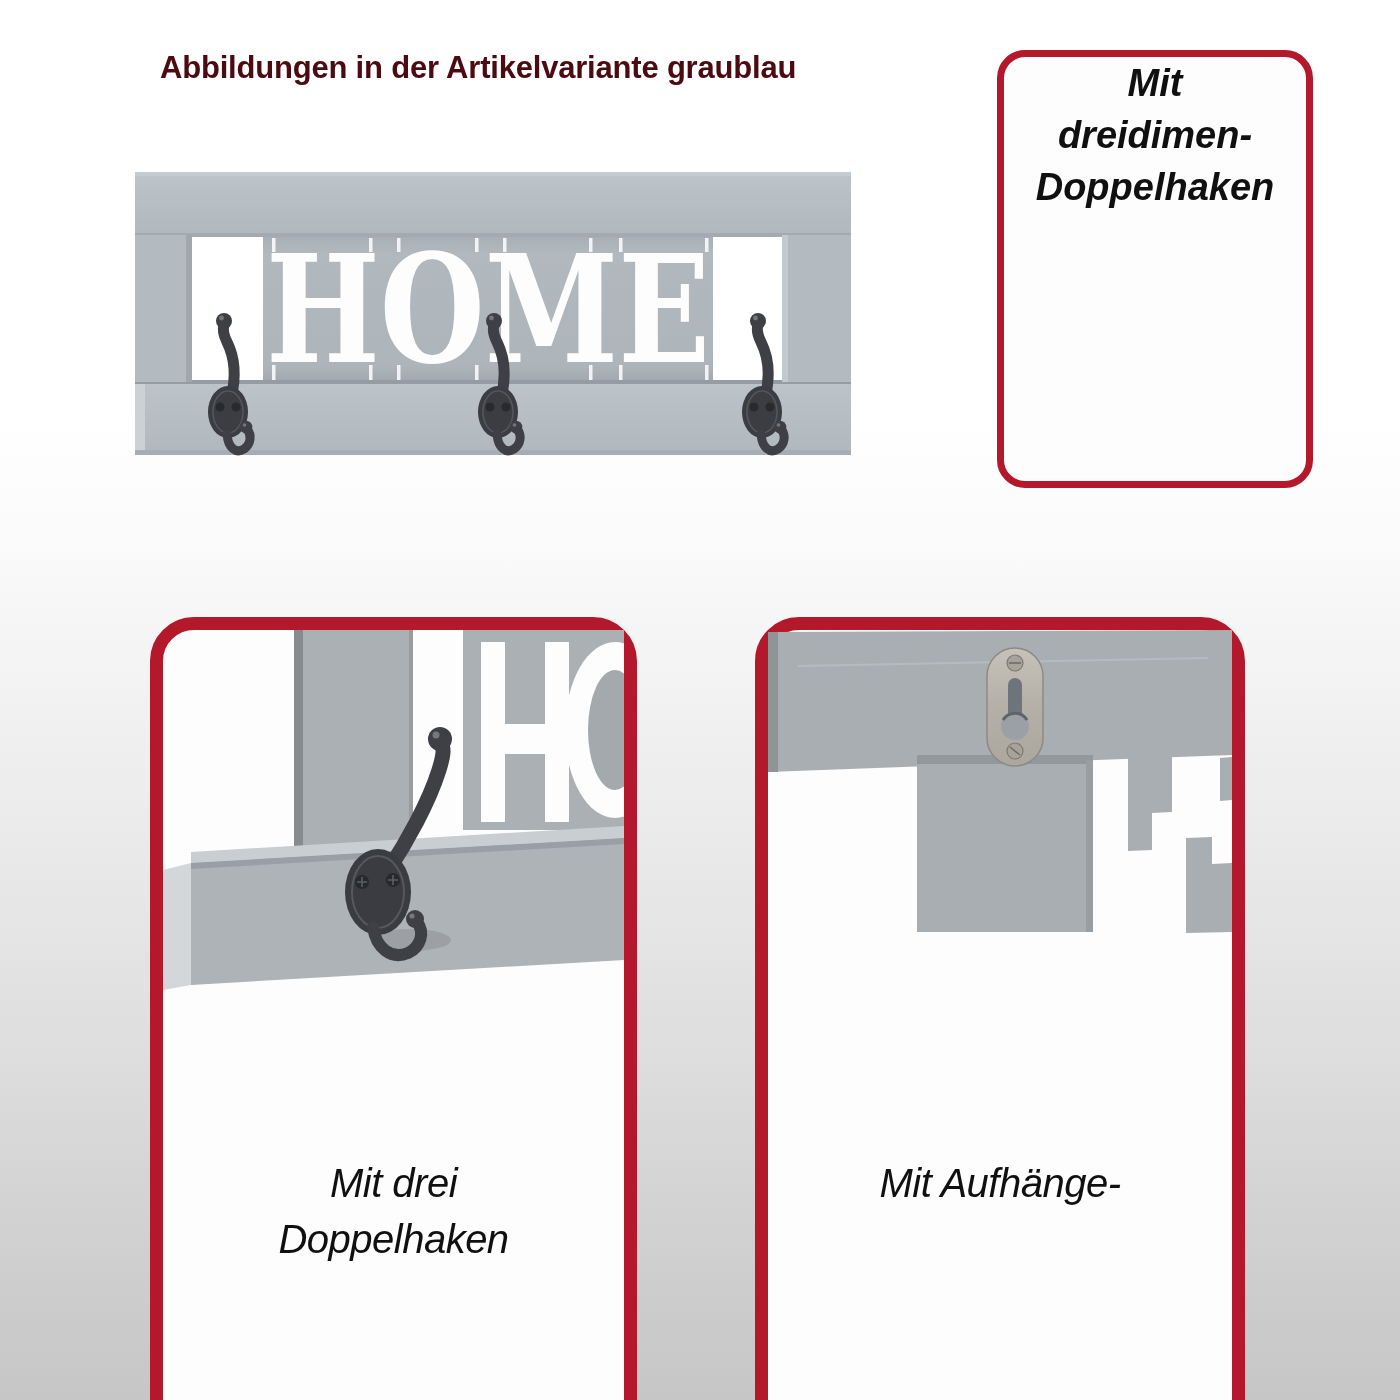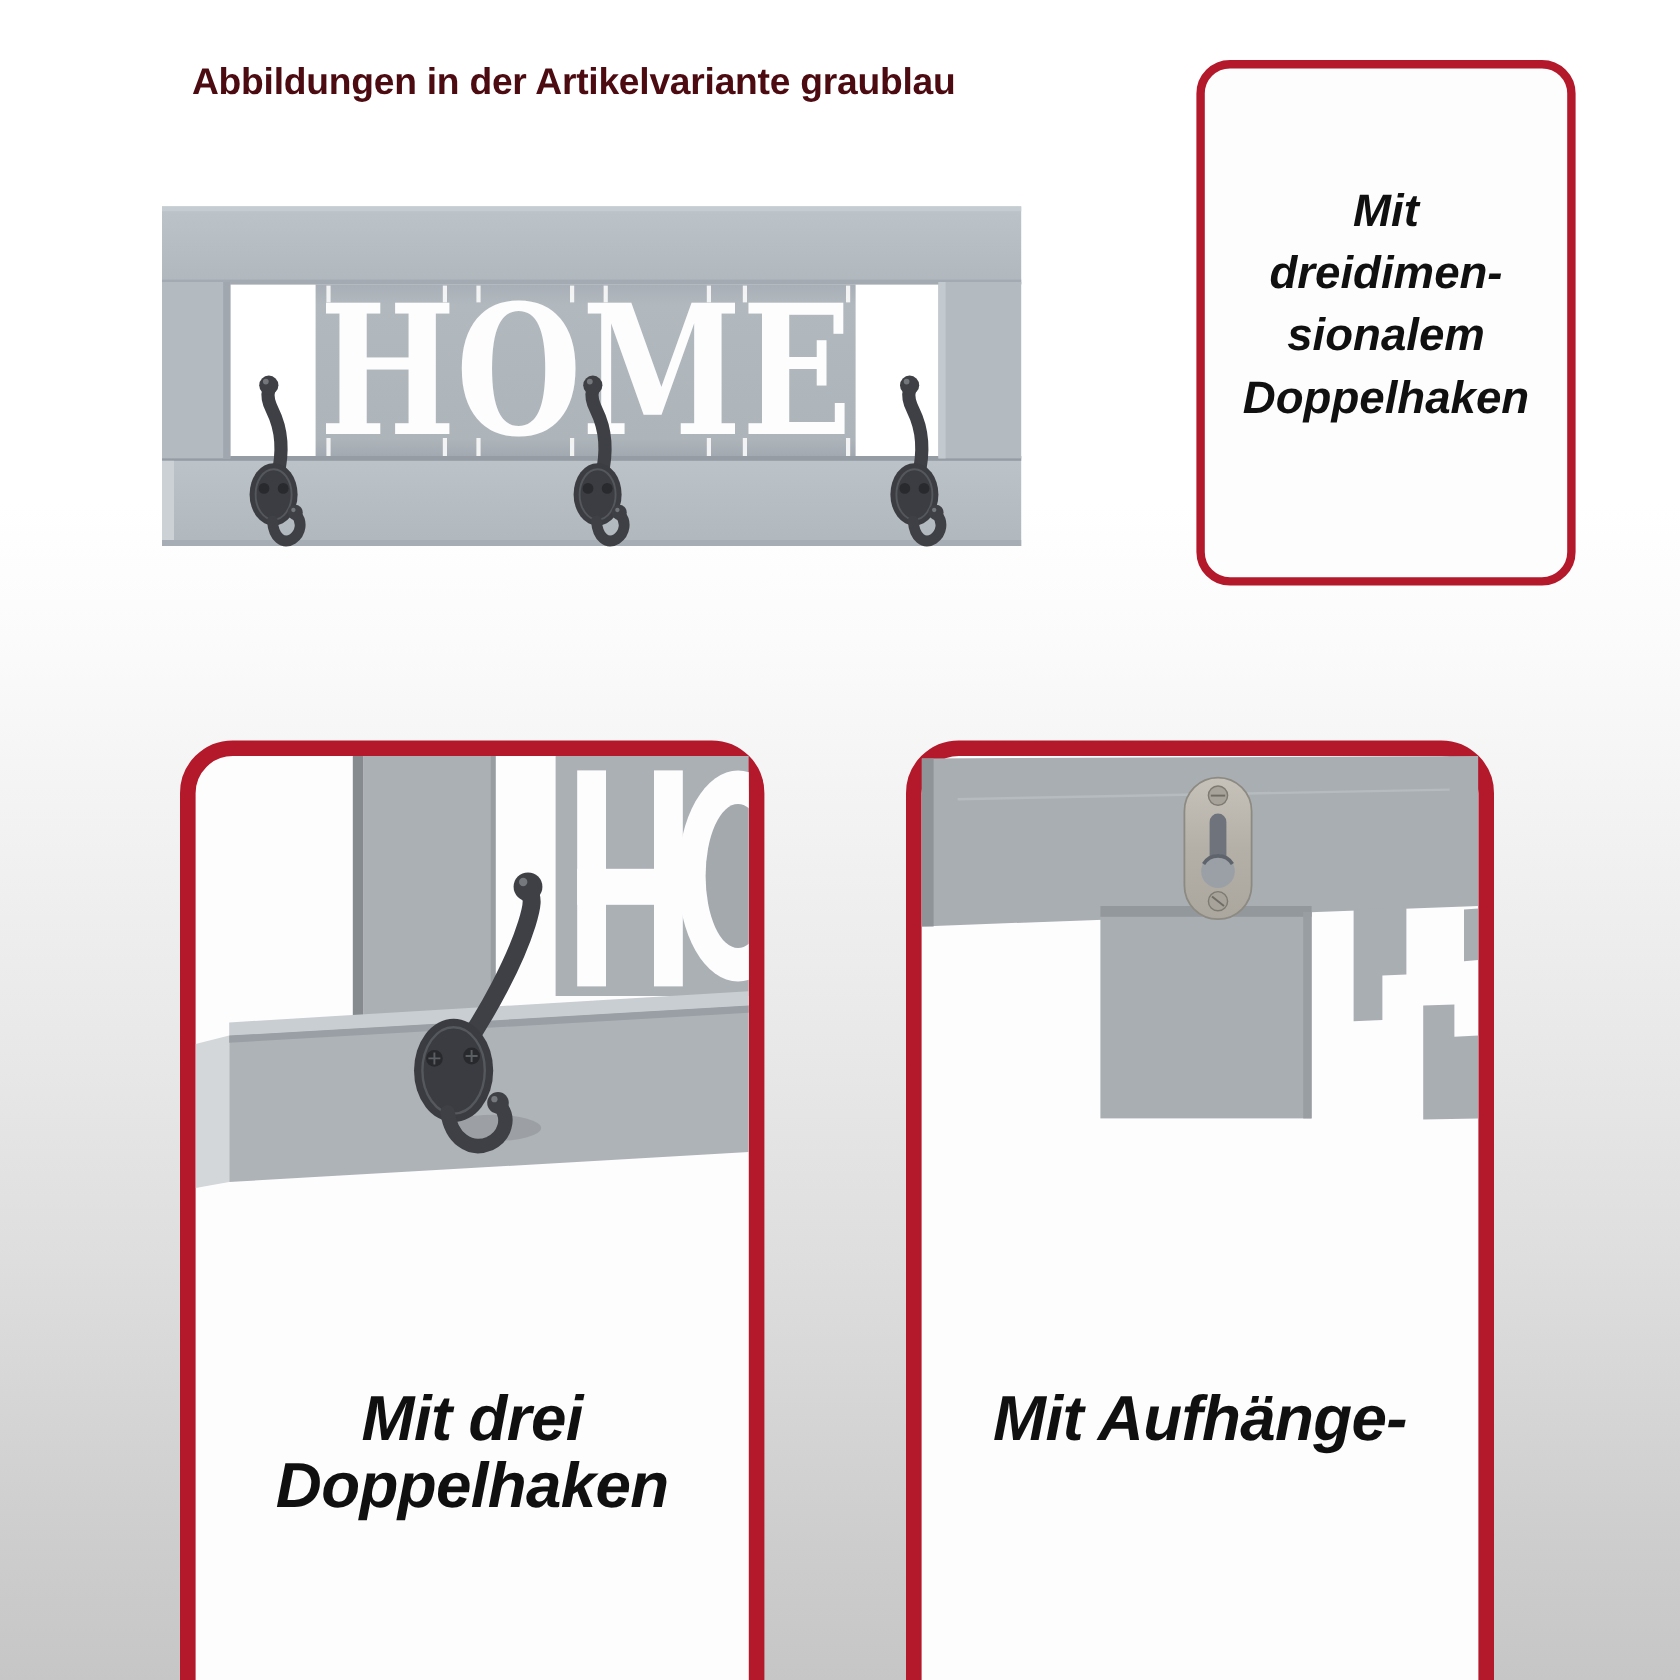--- a/index.html
+++ b/index.html
@@ -11,24 +11,24 @@
   .page-title{
     position:absolute;left:160px;top:50px;width:760px;
     font-size:31px;font-weight:bold;color:#4c0a11;
     letter-spacing:-0.2px;white-space:nowrap;
   }
   
   .callout{position:absolute;background:#fdfdfd;border:7px solid #b4182b;border-radius:28px;box-sizing:border-box;}
   .box-tr{left:997px;top:50px;width:316px;height:438px;}
   .box-bl{left:150px;top:617px;width:487px;height:860px;border-width:13px;border-radius:44px;}
   .box-br{left:755px;top:617px;width:490px;height:860px;border-width:13px;border-radius:44px;}
-  .tr-text{margin-top:93px;text-align:center;font-size:38px;line-height:52px;
+  .tr-text{text-align:center;font-size:38px;line-height:52px;
     font-weight:bold;font-style:italic;color:#101010;}
   .caption{position:absolute;top:525px;left:0;right:0;text-align:center;
-    font-size:53px;line-height:56px;font-weight:bold;font-style:italic;color:#101010;letter-spacing:-0.5px;}
+    font-size:40px;line-height:56px;font-weight:normal;font-style:italic;color:#101010;letter-spacing:-0.5px;}
   .photo-svg{position:absolute;top:0;left:0;display:block;}
   
   .rack-svg{position:absolute;left:120px;top:150px;}
 </style>
 </head>
 <body>
 
 <div>
 
   <div class="page-title">Abbildungen in der Artikelvariante graublau</div>
@@ -124,21 +124,20 @@
       <path d="M -1 284 C 0 298 8 304 16 299 C 23 294 24 285 19 279" fill="none" stroke="#3e4045" stroke-width="9" stroke-linecap="round"></path>
       <circle cx="18" cy="277" r="6.3" fill="#3e4045"></circle>
         <circle cx="16.5" cy="275" r="1.8" fill="#73767b"></circle>
     </g>
   </svg>
 
   <div class="callout box-tr">
     <div class="tr-text">
       <div>Mit</div>
       <div>dreidimen-</div>
-      <div>sionalem</div>
       <div>Doppelhaken</div>
     </div>
   </div>
 
   <div class="callout box-bl">
     <svg class="photo-svg" width="461" height="390" viewBox="0 0 461 390">
 
       <rect x="131" y="0" width="9" height="218" fill="#868b90"></rect>
       <rect x="140" y="0" width="110" height="218" fill="#abb0b5"></rect>
       <rect x="246" y="0" width="4" height="218" fill="#989da2"></rect>

